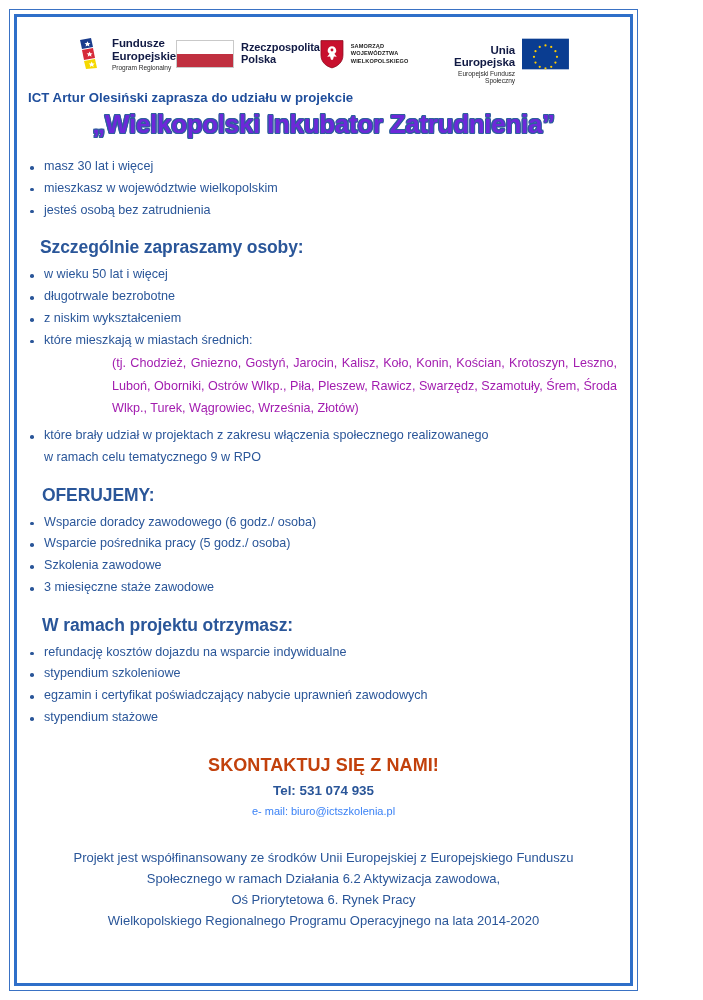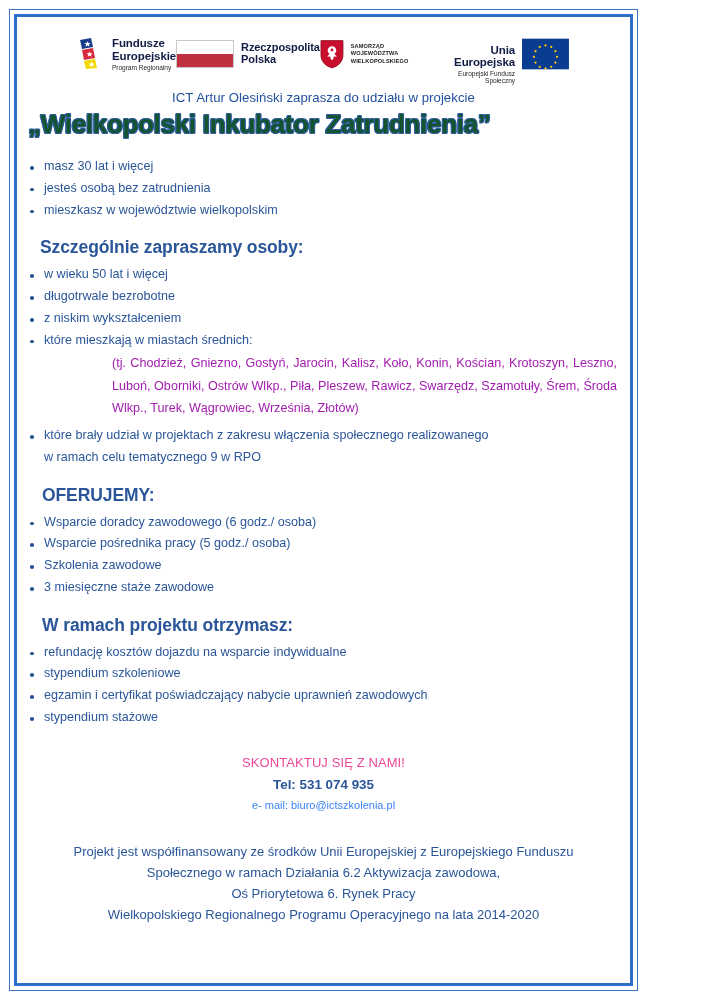--- a/index.html
+++ b/index.html
@@ -67,32 +67,31 @@
   .logo-rp .logo-text .l1{font-size:11px;}
   .logo-ue{justify-content:flex-end;}
   .logo-ue .logo-text{text-align:right;}
   .logo-ue .logo-text .l1{font-size:11.5px;margin-top:20px;}
   .logo-wlkp .logo-text .l1{
     font-size:5.6px;font-weight:bold;color:#1a1a1a;letter-spacing:0.15px;line-height:1.35;
   }
 
   
   .subtitle{
-    text-align:center;
     font-size:13.2px;
-    font-weight:normal;
+    font-weight:bold;
     color:#1f4e9c;
     margin-top:12px;
     letter-spacing:0.05px;
   }
   .maintitle{
-    text-align:left;
+    text-align:center;
     font-size:26px;
     font-weight:bold;
-    color:#14532d;
+    color:#6d28d9;
     margin-top:4px;
     letter-spacing:-0.3px;
     text-shadow:
       -1.1px 0 #2f5f9e, 1.1px 0 #2f5f9e,
       0 -1.1px #2f5f9e, 0 1.1px #2f5f9e,
       -0.9px -0.9px #2f5f9e, 0.9px -0.9px #2f5f9e,
       -0.9px 0.9px #2f5f9e, 0.9px 0.9px #2f5f9e;
   }
 
   
@@ -144,21 +143,21 @@
   .cities-wrap{padding-left:16px;max-width:545px;}
   li.tight{line-height:1.6;}
   li.tight .second{display:block;}
 
   
   .contact{
     text-align:center;
     margin-top:26px;
   }
   .contact .c-head{
-    font-size:13px;font-weight:normal;color:#ec4899;letter-spacing:0.1px;
+    font-size:18px;font-weight:bold;color:#c2410c;letter-spacing:0.1px;
   }
   .contact .c-tel{
     font-size:13.4px;font-weight:bold;color:#2a5699;margin-top:7px;
   }
   .contact .c-mail{
     font-size:11px;font-weight:normal;color:#3b82f6;margin-top:7px;
   }
 
   
   .footer{
@@ -243,22 +242,22 @@
         </svg>
       </div>
     </div>
 
     <div class="subtitle">ICT Artur Olesiński zaprasza do udziału w projekcie</div>
     <div class="maintitle">„Wielkopolski Inkubator Zatrudnienia”</div>
 
     <div class="section">
       <ul class="blist lvl1">
         <li>masz  30 lat i więcej</li>
+        <li>mieszkasz w województwie wielkopolskim</li>
         <li>jesteś osobą bez zatrudnienia</li>
-        <li>mieszkasz w województwie wielkopolskim</li>
       </ul>
     </div>
 
     <div class="section">
       <div class="sec-head ind-b">Szczególnie zapraszamy osoby:</div>
       <ul class="blist lvl1">
         <li>w wieku 50 lat i więcej</li>
         <li>długotrwale bezrobotne</li>
         <li>z niskim wykształceniem</li>
         <li>które mieszkają w miastach średnich:</li>

